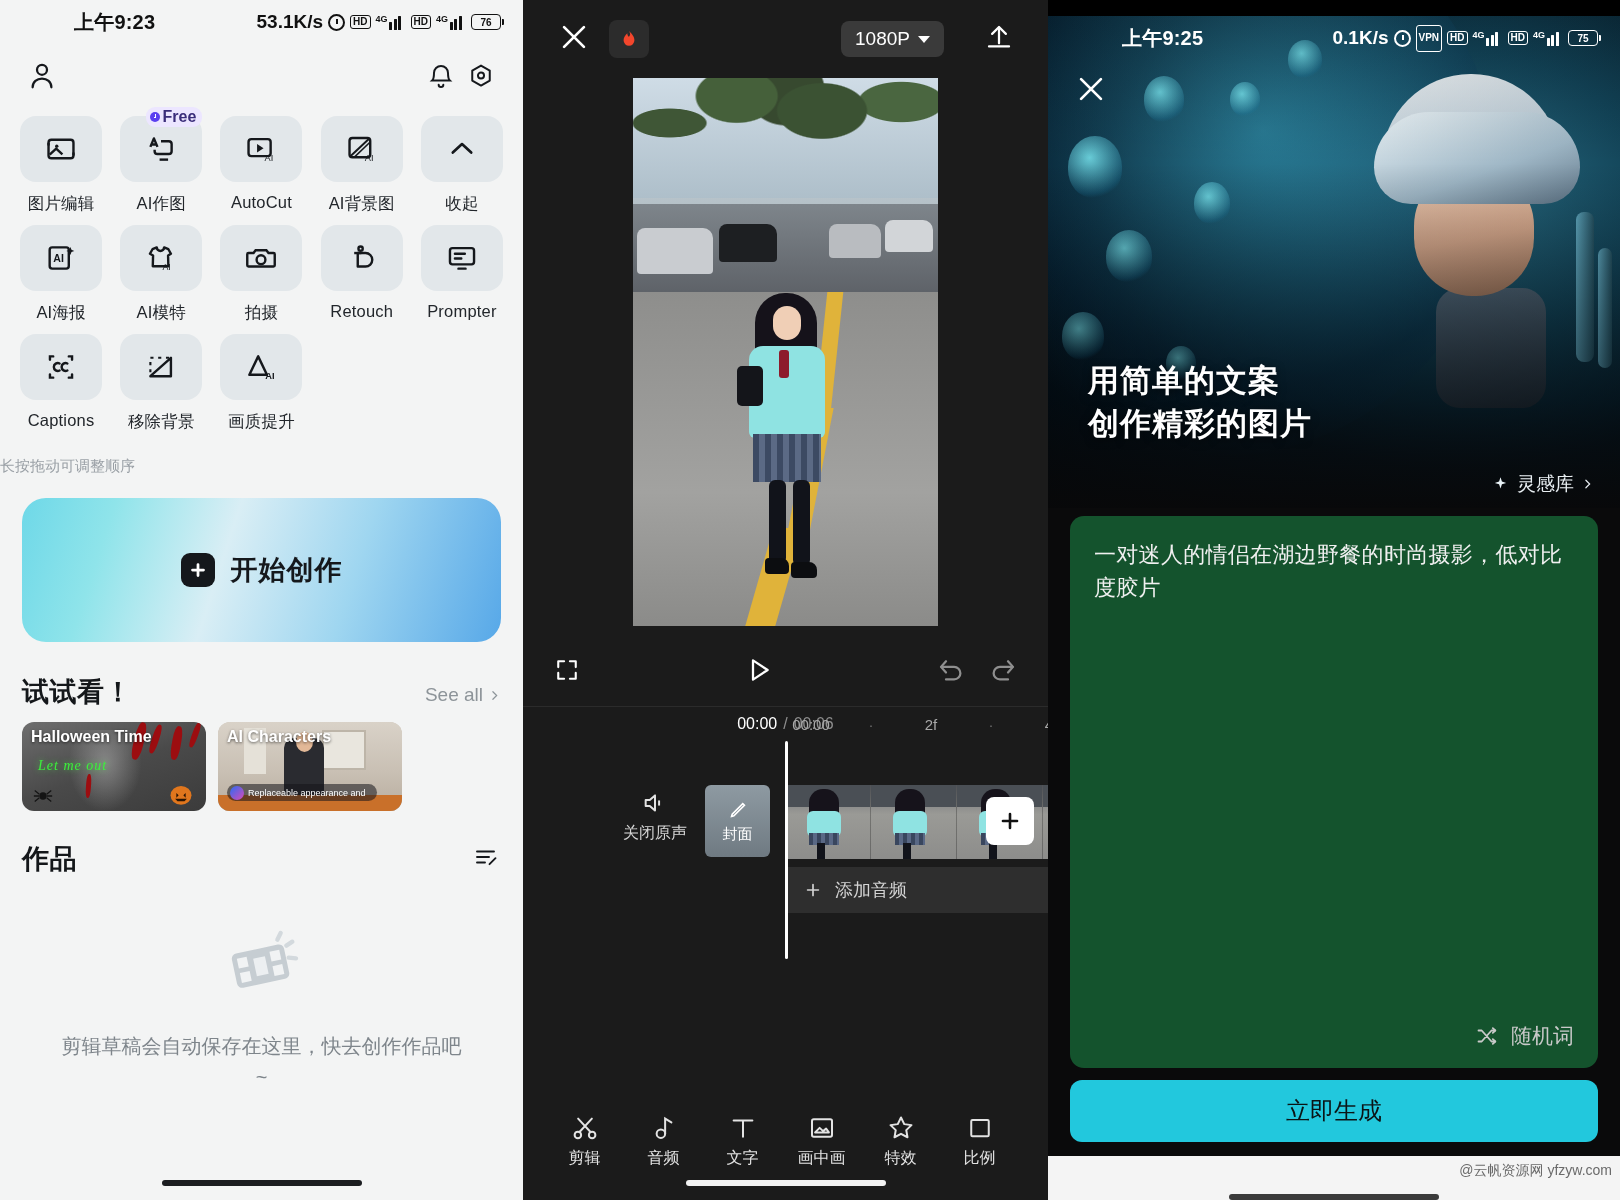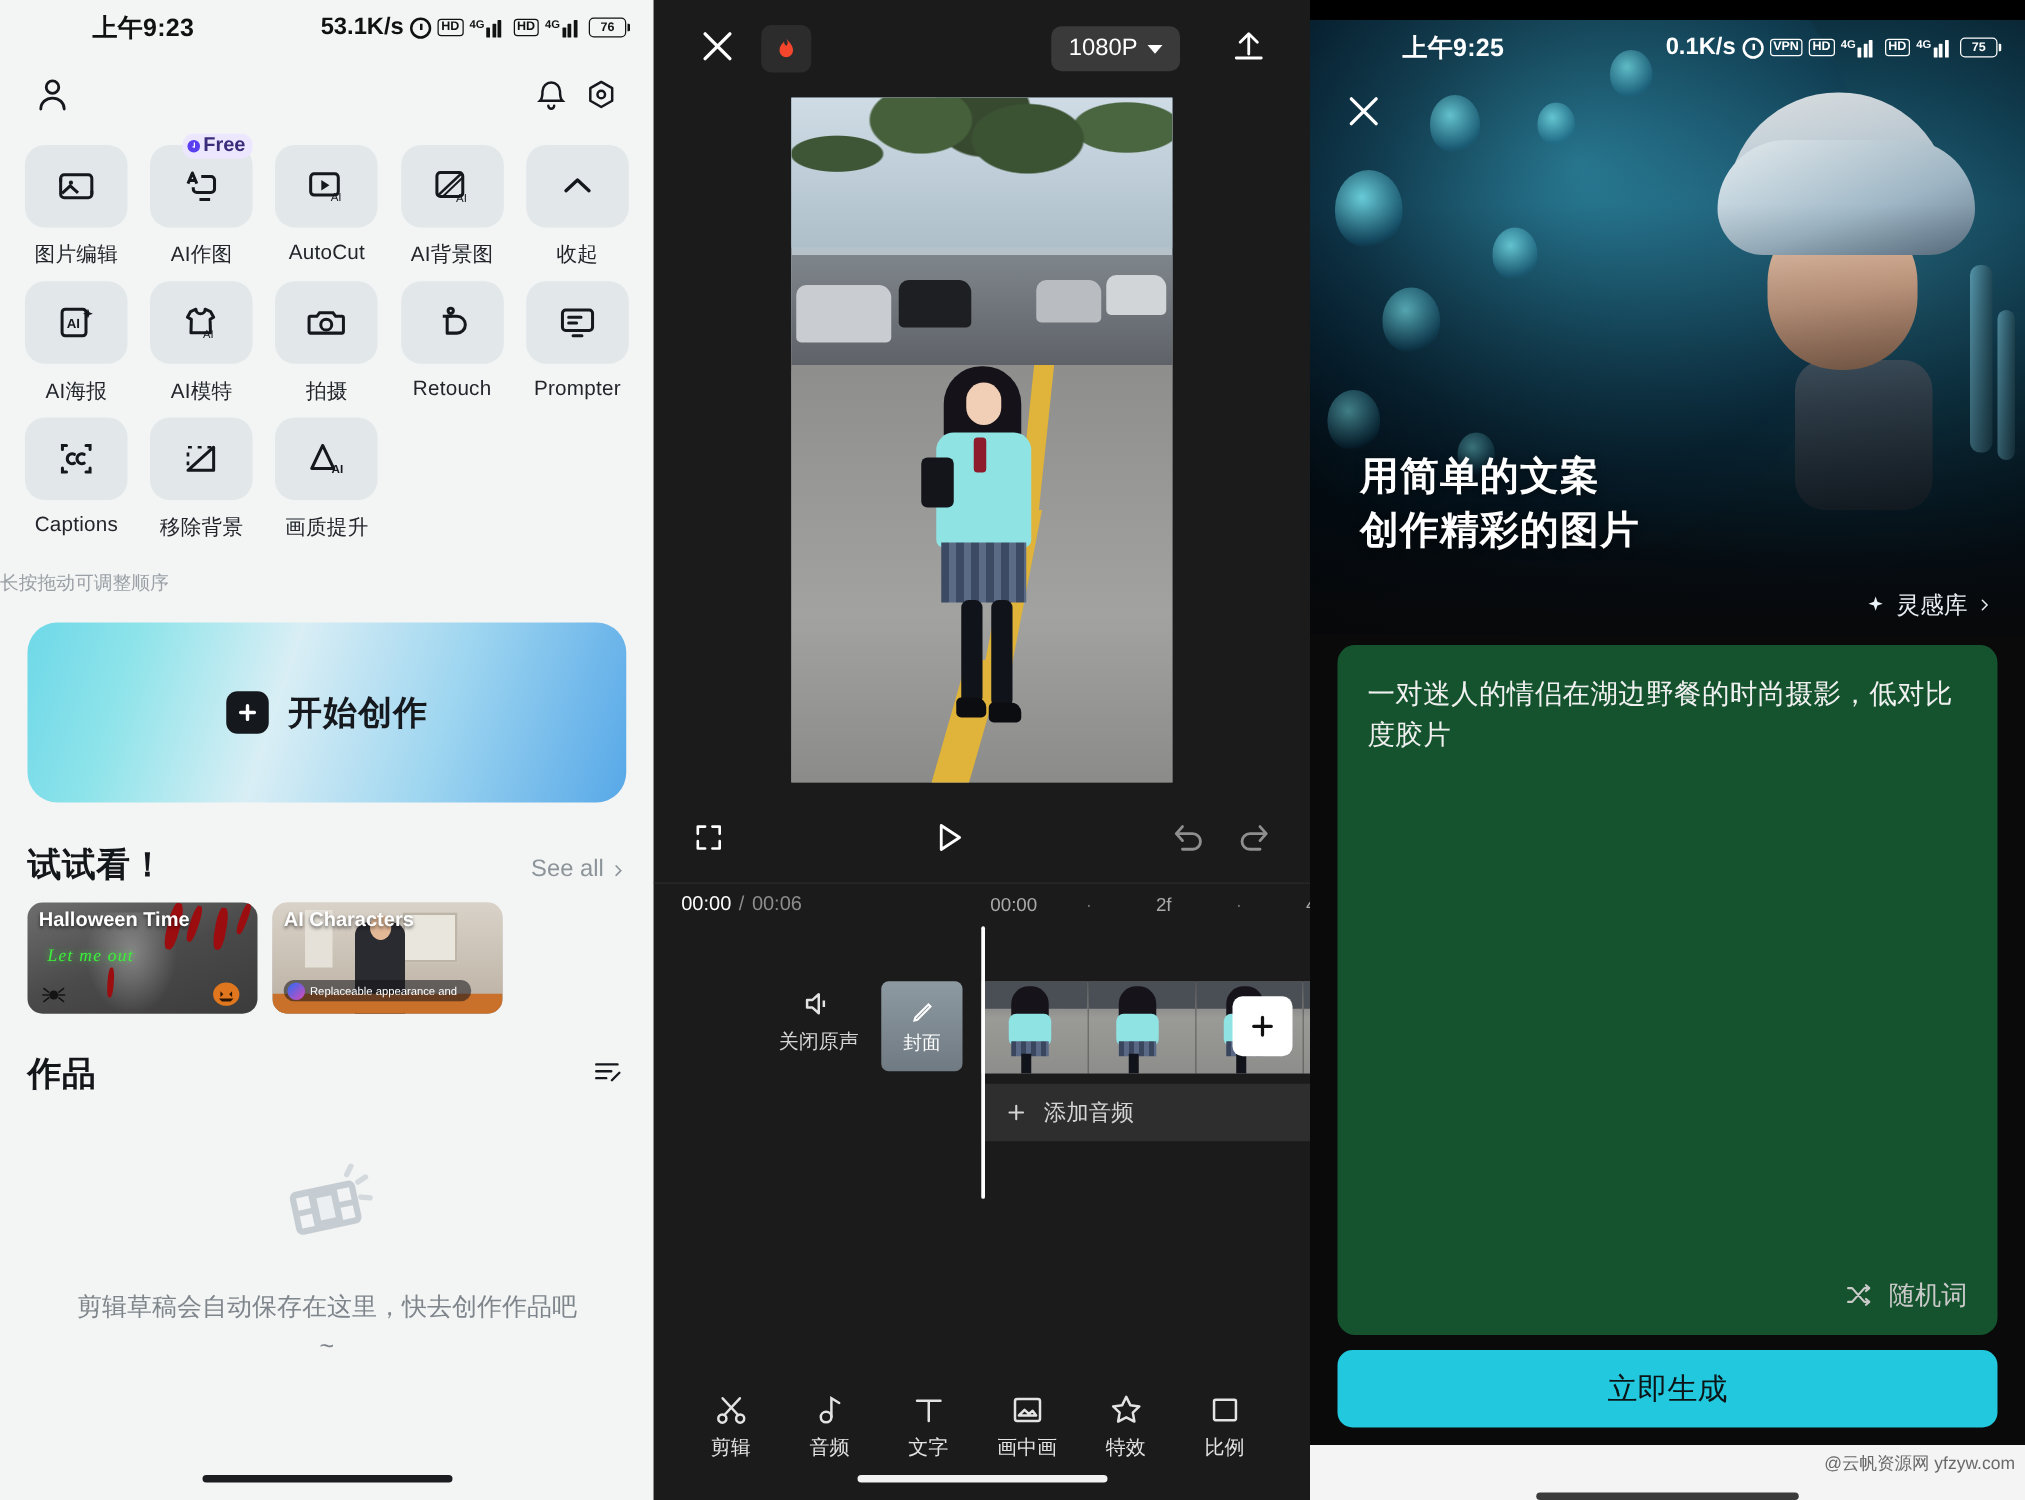--- a/index.html
+++ b/index.html
@@ -37,21 +37,21 @@
   .sig i { width: 3px; background: currentColor; display: block; border-radius: .5px;}
   .sig i:nth-child(1){height:5px}.sig i:nth-child(2){height:8px}
   .sig i:nth-child(3){height:11px}.sig i:nth-child(4){height:14px}
   .g4 { font-size: 9px; font-weight: 700; align-self: flex-start; line-height: 8px;}
   .batt {
     width: 30px; height: 16px; border: 1.8px solid currentColor; border-radius: 4px;
     font-size: 10px; font-weight: 700; display: flex; align-items: center;
     justify-content: center; position: relative;
   }
   .batt:after { content:""; position:absolute; right:-4px; top:4px; width:2.5px; height:6px; background: currentColor; border-radius: 0 1px 1px 0;}
-  .vpn-badge { font-size:10px;font-weight:700;border:1.6px solid currentColor;border-radius:3px;padding:0 2px;line-height:12px;height:14px;display:flex;align-items:center;}
+  .vpn-badge { font-size:10px;font-weight:700;border:1.6px solid currentColor;border-radius:3px;padding:0 2px;line-height:12px;height:27px;display:flex;align-items:center;}
 
   .p1-topbar { height: 64px; display: flex; align-items: center; padding: 0 22px; }
   .p1-topbar .spacer { flex: 1; }
   .icon-btn { width: 40px; height: 40px; display: flex; align-items: center; justify-content: center; }
 
   .grid {
     display: grid; grid-template-columns: repeat(5, 1fr);
     gap: 10px 14px; padding: 8px 18px 0 18px;
   }
   .cell { display: flex; flex-direction: column; align-items: center; position: relative; }
@@ -139,21 +139,21 @@
   .pv-girl-hair{position:absolute;left:122px;top:215px;width:62px;height:120px;background:#15121a;border-radius:30px 30px 14px 14px;}
   .pv-girl-face{position:absolute;left:140px;top:228px;width:28px;height:34px;background:#f0cfb6;border-radius:14px;}
   .pv-girl-top{position:absolute;left:116px;top:268px;width:76px;height:92px;background:#8fe3e2;border-radius:14px 14px 6px 6px;}
   .pv-girl-tie{position:absolute;left:146px;top:272px;width:10px;height:28px;background:#8d1b2c;border-radius:3px;}
   .pv-girl-skirt{position:absolute;left:120px;top:356px;width:68px;height:48px;background:repeating-linear-gradient(90deg,#3c4a63 0 6px,#5b6a85 6px 12px);}
   .pv-leg{position:absolute;background:#11131a;border-radius:6px;}
   .pv-shoe{position:absolute;background:#0c0d10;border-radius:4px 8px 4px 4px;}
   .p2-playrow { height: 68px; display:flex;align-items:center; padding: 0 30px;}
   .p2-playrow .mid { margin: 0 auto; }
   .p2-playrow .rgt { display:flex; gap:22px; }
-  .ruler { height: 34px; display:flex; align-items:center; padding: 0 22px; font-size:16px; color:#cfcfcf; position:relative;}
+  .ruler { height: 34px; display:flex; align-items:center; padding: 0 22px; font-size:16px; color:#cfcfcf; position:relative;justify-content:center;}
   .ruler .cur { color:#fff; }
   .ruler .tot { color:#8d8d8d; }
   .ruler-ticks { position:absolute; left:258px; top:0; height:34px; display:flex; align-items:center; gap:0; font-size:15px; color:#a9a9a9;}
   .ruler-ticks span { width:60px; text-align:center; }
   .ruler-ticks .dot { color:#6e6e6e; }
   .timeline { position:relative; flex: 1; }
   .playhead { position:absolute; left: 262px; top: 0; width: 3px; height: 218px; background:#fff; border-radius:2px; z-index: 9;}
   .mute-wrap { position:absolute; left:100px; top:48px; display:flex; flex-direction:column; align-items:center; gap:6px;}
   .mute-lbl { font-size:16px; color:#d6d6d6; }
   .cover-chip { position:absolute; left:182px; top:44px; width:65px; height:72px; border-radius:6px; overflow:hidden; background:linear-gradient(180deg,#8e9aa2,#6f7a82); display:flex; flex-direction:column; align-items:center; justify-content:center; gap:4px;}

